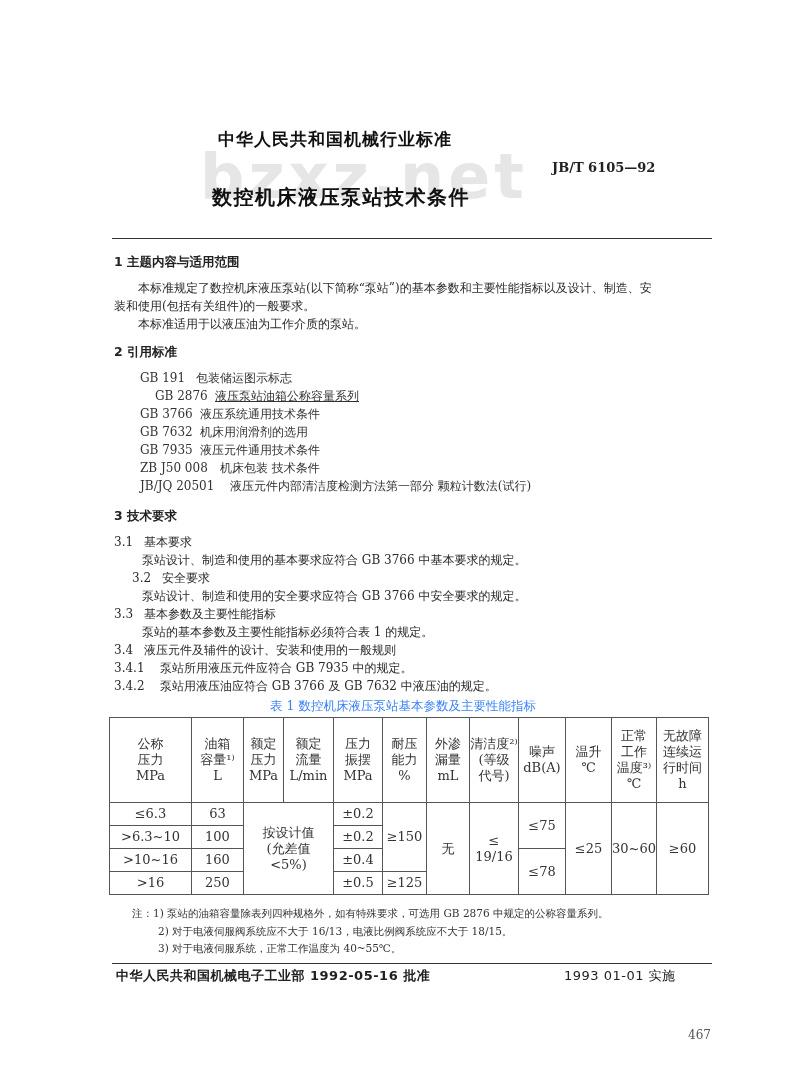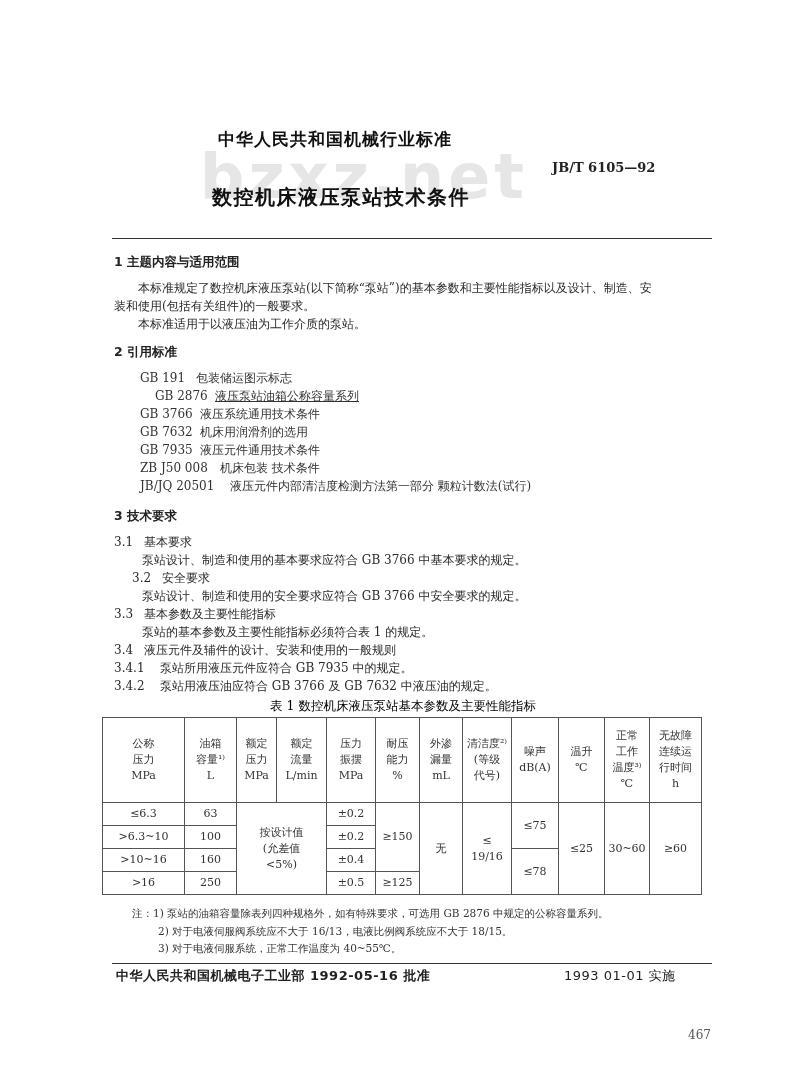--- a/index.html
+++ b/index.html
@@ -8,25 +8,25 @@
   .abs { position:absolute; white-space:nowrap; }
   .hdr-org { left:218px; top:128px; font-family:"DejaVu Sans","Liberation Sans",sans-serif; font-weight:bold; font-size:17px; letter-spacing:1px; color:#111; }
   .watermark { left:200px; top:140px; font-family:"DejaVu Sans","Liberation Sans",sans-serif; font-weight:bold; font-size:62px; color:#e6e6e6; letter-spacing:4px; z-index:0; }
   .std-code { left:552px; top:160px; font-size:13px; font-weight:bold; color:#222; z-index:2; }
   .doc-title { left:212px; top:184px; font-family:Liberation Mono, monospace; font-weight:bold; font-size:20px; letter-spacing:1.5px; color:#111; z-index:2; }
   .rule-top { left:112px; top:238px; width:600px; height:0; border-top:1.3px solid #333; }
   .sec { font-family:"DejaVu Sans","Liberation Sans",sans-serif; font-weight:bold; font-size:12.5px; color:#222; }
   .txt { font-size:12px; color:#2a2a2a; }
   .ref { font-size:12px; color:#333; }
   .ref .code { display:inline-block; }
-  table.spec { position:absolute; left:102px; top:717px; border-collapse:collapse; font-size:11px; color:#333; }
+  table.spec { position:absolute; left:109px; top:717px; border-collapse:collapse; font-size:13px; color:#333; }
   table.spec td { border:1px solid #555; text-align:center; vertical-align:middle; padding:0; line-height:16px; }
   table.spec tr.h td { height:84px; }
   table.spec tr.r td { height:22px; }
-  .tbl-title { left:270px; top:698px; font-size:12.5px; color:#000000; }
+  .tbl-title { left:270px; top:698px; font-size:12.5px; color:#3b82f6; }
   .note { font-size:10.5px; color:#333; }
   .rule-bot { left:112px; top:963px; width:600px; border-top:1.3px solid #333; }
   .footer { font-family:"DejaVu Sans","Liberation Sans",sans-serif; font-weight:bold; font-size:13px; color:#222; letter-spacing:0.5px; }
   .pageno { left:688px; top:1028px; font-size:12px; color:#555; }
 </style>
 </head>
 <body>
 
 <div class="abs watermark">bzxz.net</div>
 <div class="abs hdr-org">中华人民共和国机械行业标准</div>

